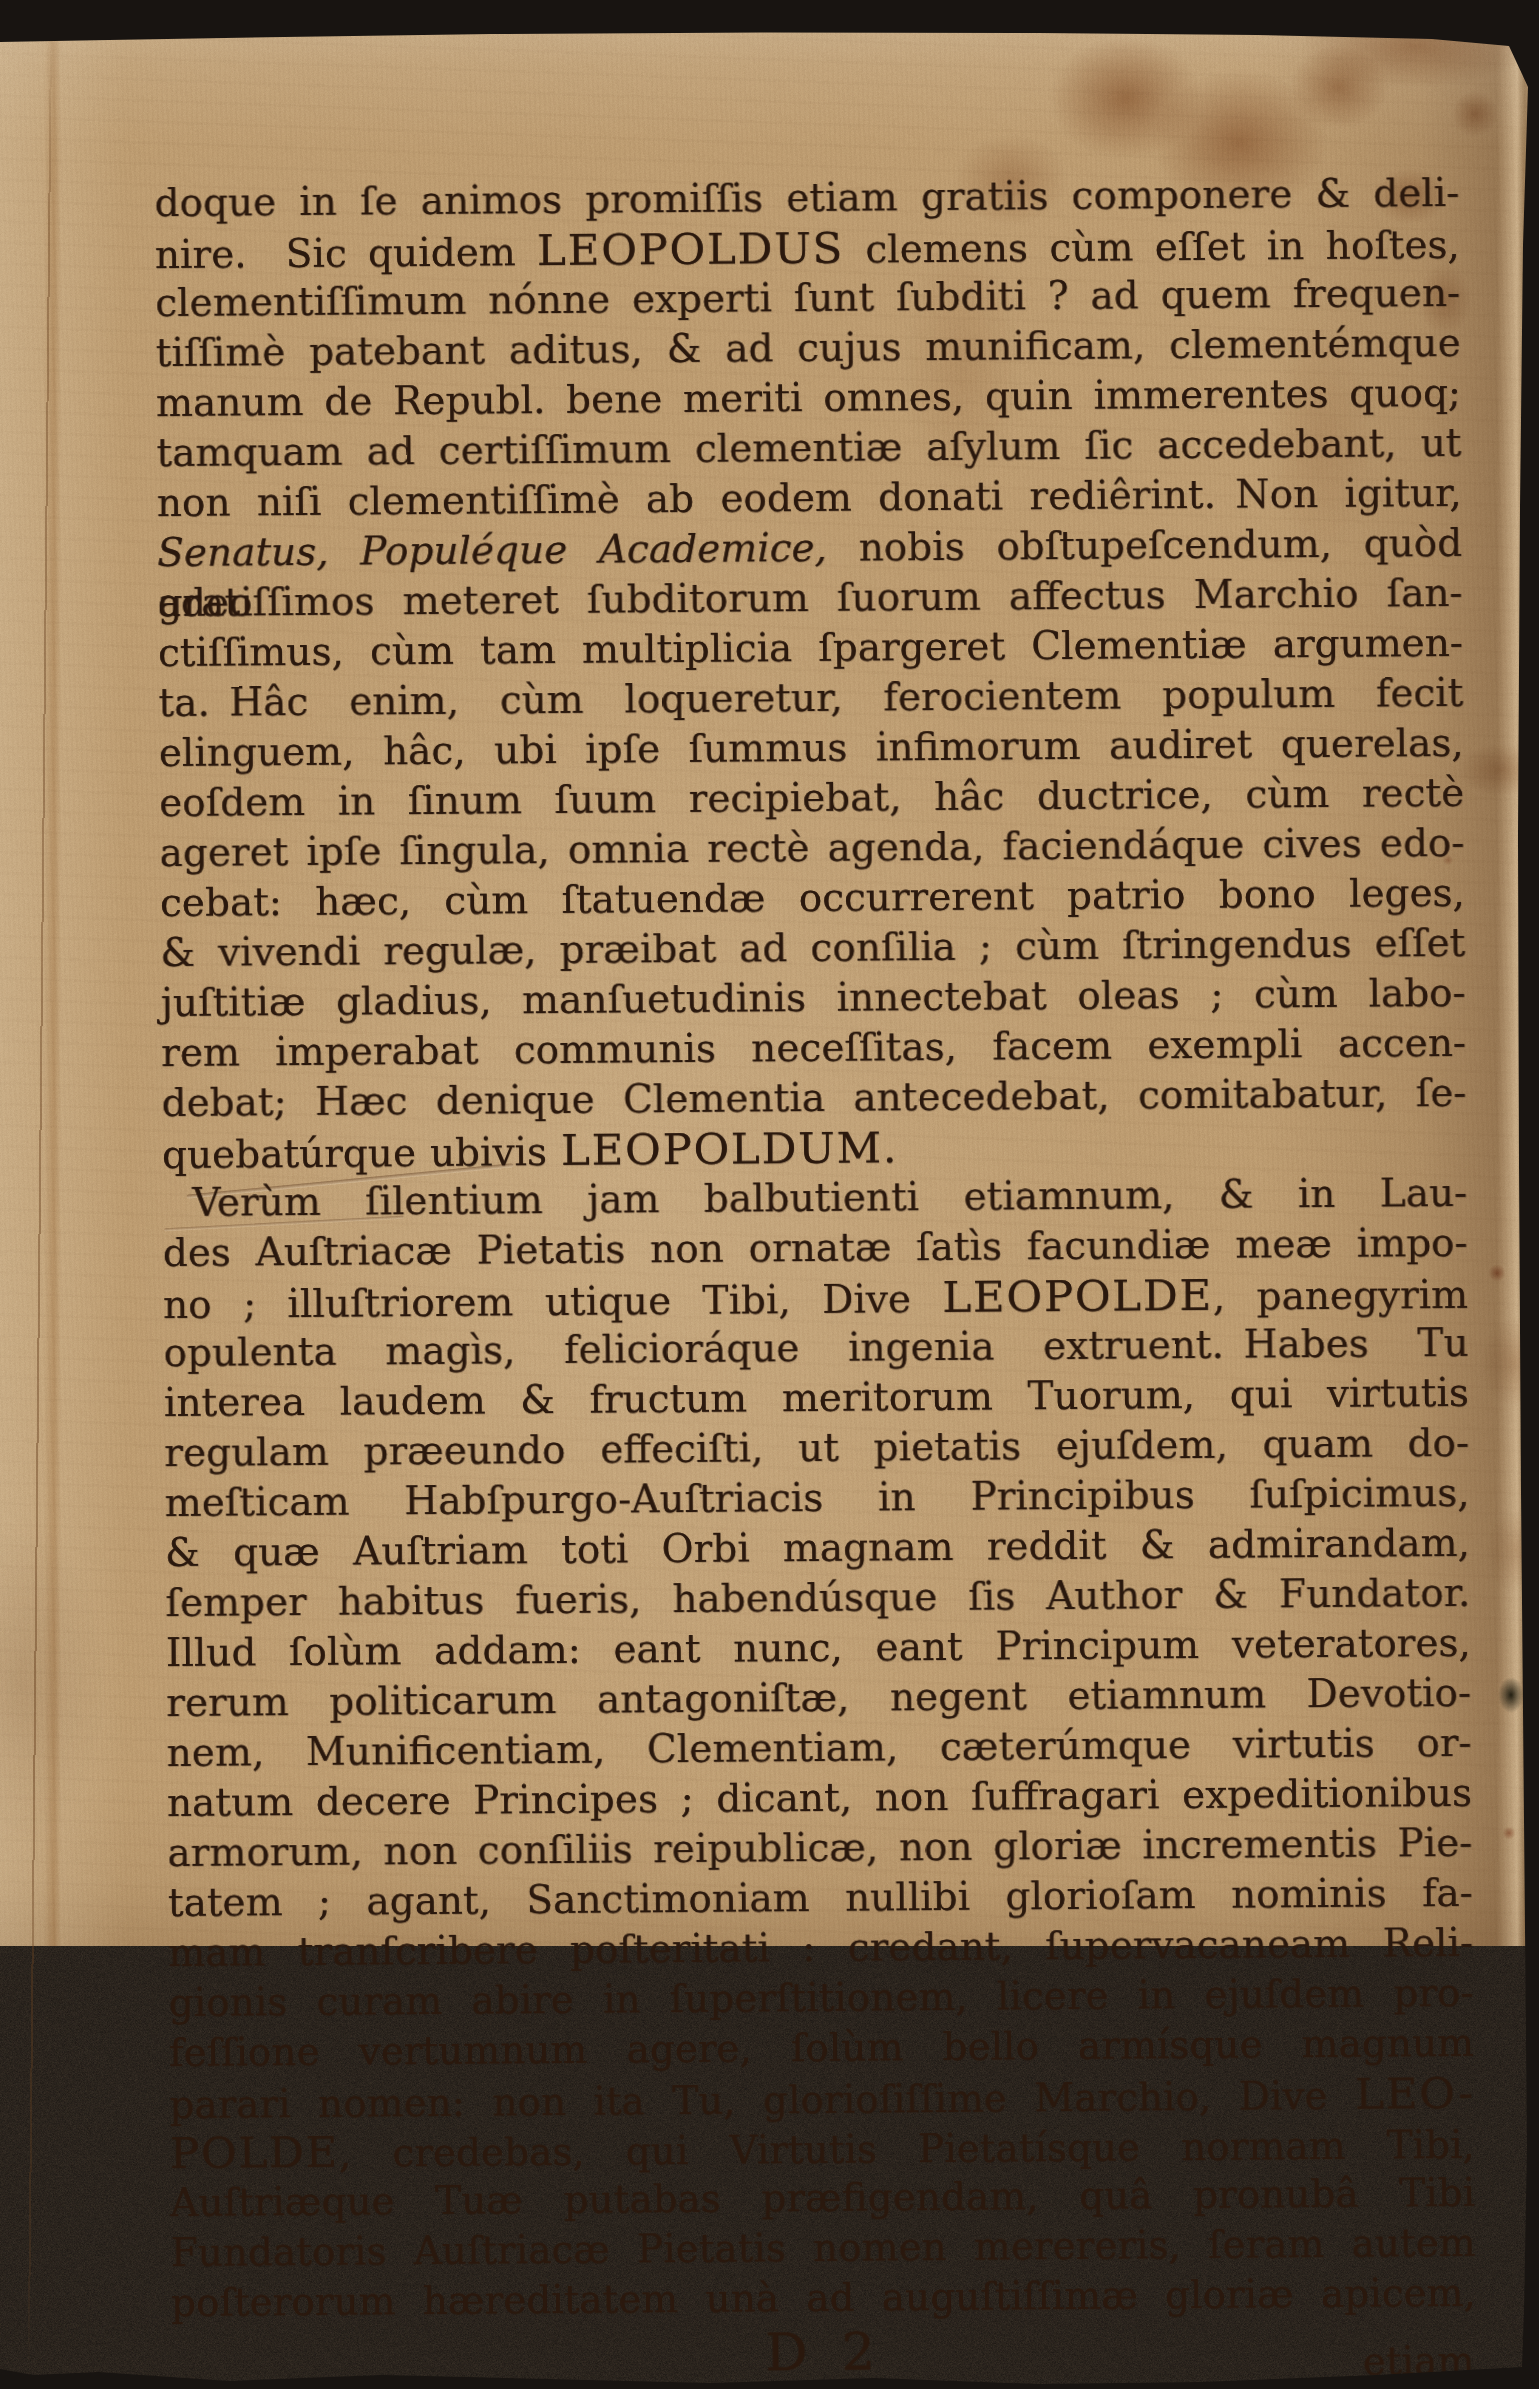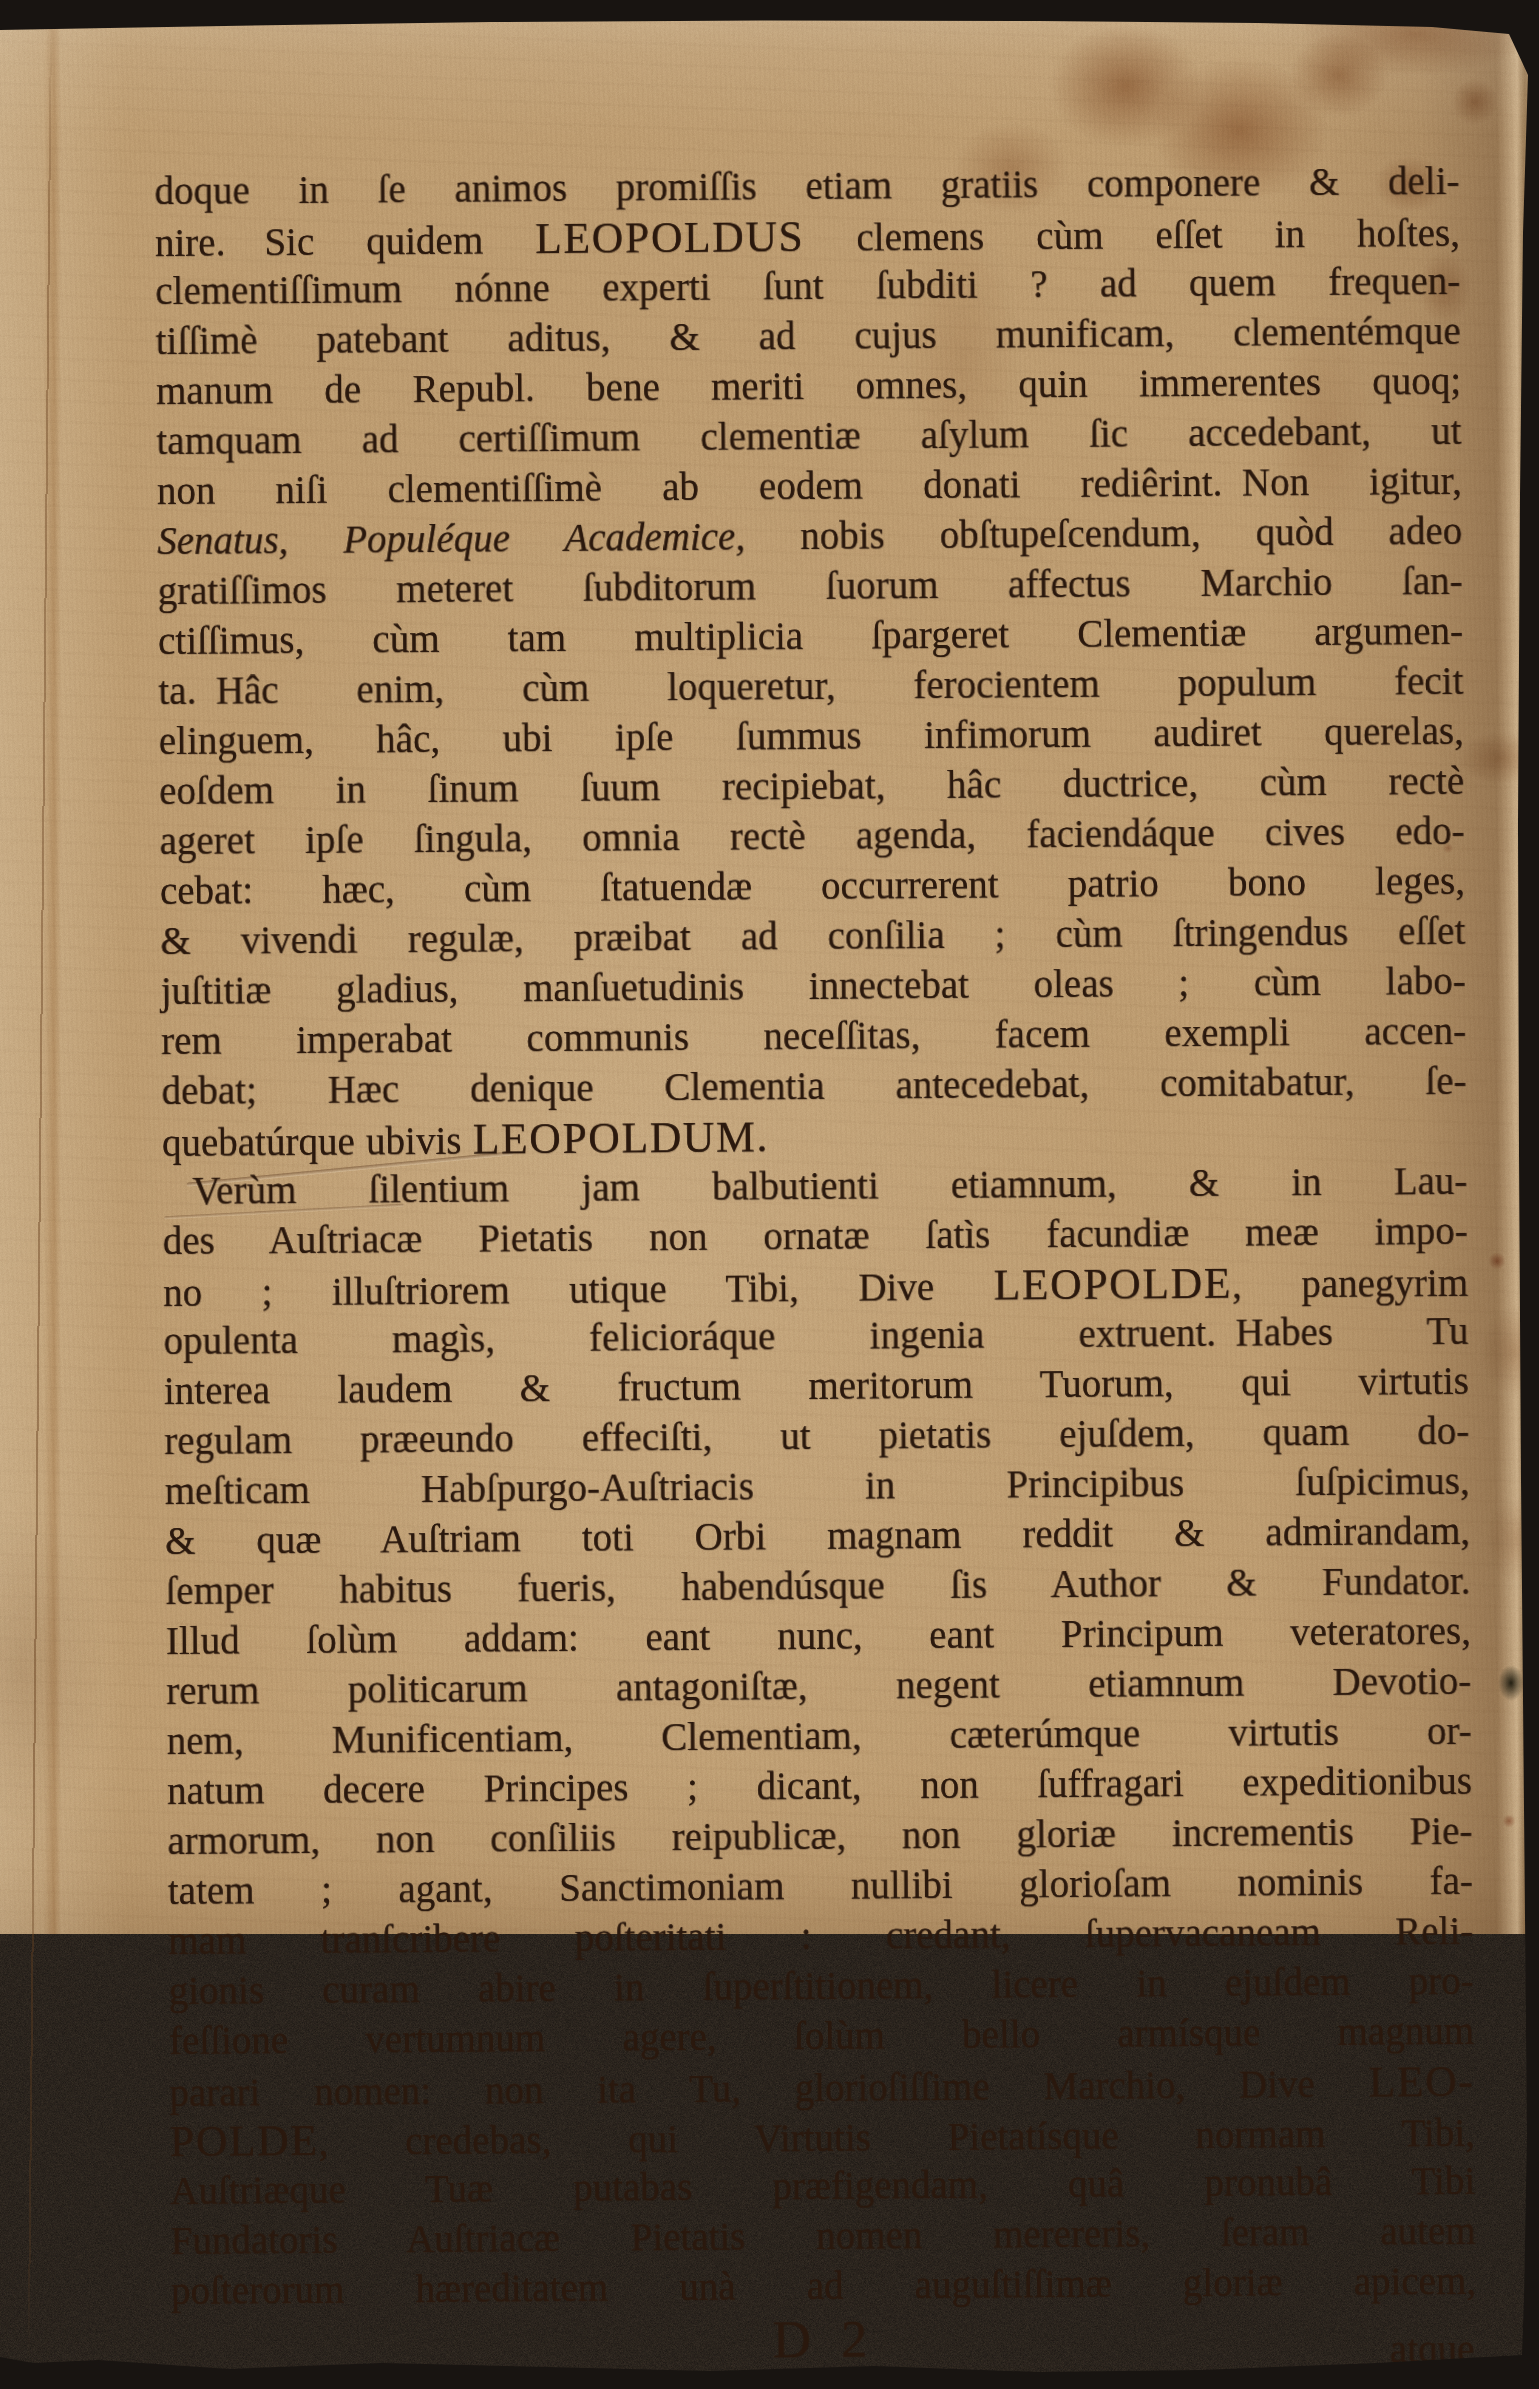--- a/index.html
+++ b/index.html
@@ -6,30 +6,29 @@
   html,body{margin:0;padding:0;background:#181411;}
   .canvas{
     position:relative;
     width:1539px;height:2389px;
     background:#181411;
     overflow:hidden;
     font-family:"DejaVu Serif","Liberation Serif",serif;
   }
   
   .paper{
-    position:absolute;left:0;top:4px;width:1539px;height:1930px;
+    position:absolute;left:0;top:16px;width:1539px;height:1930px;
     background-color:var(--paper,#c6a67a);
     clip-path:polygon(
       0px 26px,109px 24px,284px 21px,492px 18px,765px 16.4px,1038px 17px,
       1257px 19px,1432px 23px,1509px 30px,1528px 71px,1523px 229px,
       1520px 492px,1518px 820px,1519px 1147px,1521px 1475px,1524px 1803px,
       1527px 2131px,1524px 2295px,1522px 2351px,1377px 2359px,1202px 2366px,
       1038px 2368px,874px 2362px,710px 2367px,546px 2363px,382px 2359px,
       229px 2365px,98px 2356px,33px 2359px,0px 2353px);
-    font-family:Liberation Serif, serif;
   }
   .paper::before{
     content:"";position:absolute;inset:0;
     background:
       linear-gradient(to bottom, rgba(228,212,188,.38) 0px, rgba(228,212,188,.15) 49px, rgba(228,212,188,0) 131px),
       linear-gradient(to right, rgba(236,220,192,.30) 0px, rgba(236,220,192,.18) 44px, rgba(150,100,55,.22) 54px, rgba(236,220,192,.20) 61px, rgba(236,220,192,0) 126px),
       linear-gradient(to right, rgba(0,0,0,0) 1257px, rgba(95,60,30,.16) 1421px, rgba(80,48,24,.34) 1497px, rgba(225,205,175,.45) 1517px, rgba(60,36,18,.25) 1524px),
       linear-gradient(to top, rgba(100,65,32,.20) 0px, rgba(100,65,32,.06) 66px, rgba(0,0,0,0) 164px),
       radial-gradient(ellipse 710px 1093px at 628px 1202px, rgba(255,240,212,.18), rgba(255,240,212,0) 70%),
       repeating-linear-gradient(88deg, rgba(125,88,52,.05) 0px 2.2px, rgba(0,0,0,0) 2.2px 4.9px),
@@ -158,18 +157,18 @@
           <div class="line justify"><span>gionis curam abire in ſuperſtitionem, licere in ejuſdem pro-</span></div>
           <div class="line justify"><span>feſſione vertumnum agere, ſolùm bello armísque magnum</span></div>
           <div class="line justify"><span>parari nomen: non ita Tu, glorioſiſſime Marchio, Dive </span><span class="caps">LEO-</span></div>
           <div class="line justify"><span class="caps">POLDE</span><span>, credebas, qui Virtutis Pietatísque normam Tibi,</span></div>
           <div class="line justify"><span>Auſtriæque Tuæ putabas præfigendam, quâ pronubâ Tibi</span></div>
           <div class="line justify"><span>Fundatoris Auſtriacæ Pietatis nomen merereris, ſeram autem</span></div>
           <div class="line justify"><span>poſterorum hæreditatem unà ad auguſtiſſimæ gloriæ apicem,</span></div>
         </div>
       <div class="sigline">
         <span class="signature">D 2</span>
-        <span class="catchword">atque</span>
+        <span class="catchword">etiam</span>
       </div>
     </div>
   </div>
 </div>
 
 
 </body></html>

